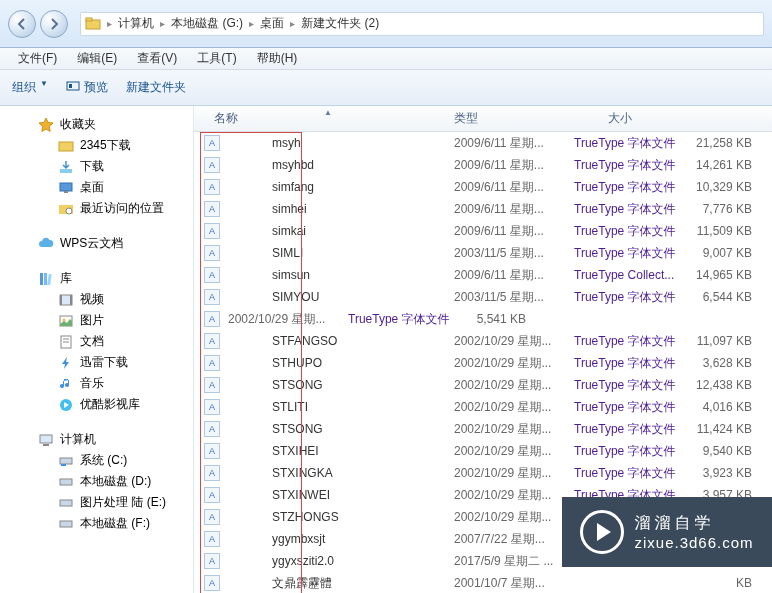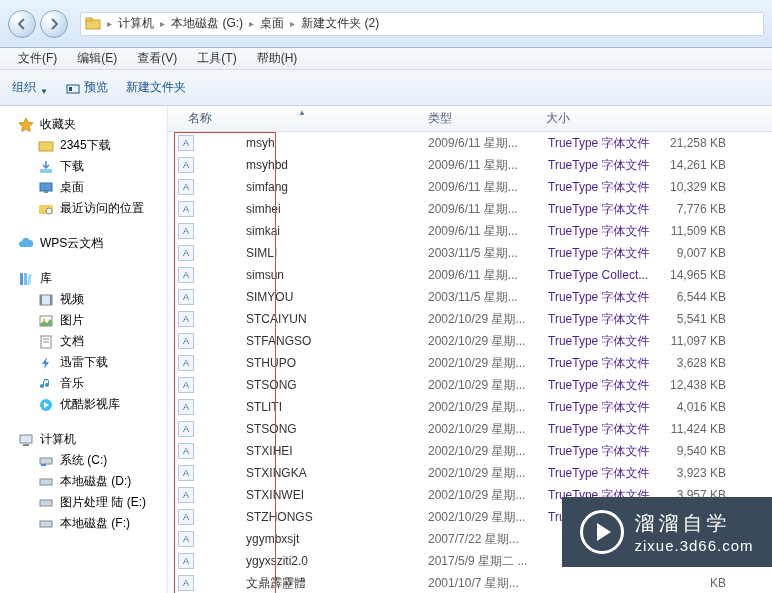--- a/index.html
+++ b/index.html
@@ -58,35 +58,36 @@
       background: linear-gradient(to bottom, #f4f8fc, #e6eef8);
       border-bottom: 1px solid #c0d4e8;
       display: flex;
       align-items: center;
       padding: 0 12px;
       gap: 18px;
     }
     .toolbar-item {
       color: #1a5490;
       display: flex;
-      align-items: flex-end;
+      align-items: flex-start;
       gap: 4px;
       cursor: pointer;
     }
     .toolbar-divider { color: #1a5490; font-size: 8px; }
     .content {
       display: flex;
       height: calc(593px - 48px - 22px - 36px);
     }
     .sidebar {
       width: 168px;
       background: #fff;
       border-right: 1px solid #e0e8f0;
-      padding: 8px 14px;
+      padding: 8px 6px;
       overflow-y: auto;
+      margin-left: 28px;
     }
     .tree-section { margin-bottom: 14px; }
     .tree-item {
       display: flex;
       align-items: center;
       padding: 2px 4px;
       cursor: pointer;
       gap: 6px;
     }
     .tree-item.root { font-weight: normal; }
@@ -103,21 +104,21 @@
       background: linear-gradient(to bottom, #fdfefe, #f0f4f8);
       border-bottom: 1px solid #d8e0e8;
       display: flex;
       align-items: center;
       font-size: 12px;
       color: #4a6080;
     }
     .col-name { width: 260px; padding-left: 20px; position: relative; }
     .col-date { width: 120px; }
     .col-type { width: 118px; }
-    .col-size { width: 80px; text-align: left; padding-right: 20px; font-family: Liberation Serif, serif; }
+    .col-size { width: 80px; text-align: right; padding-right: 20px; font-family: Liberation Serif, serif; }
     .sort-arrow { font-size: 8px; color: #6080a0; position: absolute; left: 130px; top: -2px; }
     .list-body {
       flex: 1;
       overflow-y: auto;
       position: relative;
     }
     .redbox {
       position: absolute;
       left: 6px; top: 0;
       width: 102px;
@@ -151,21 +152,21 @@
       z-index: 20;
     }
     .wm-icon {
       width: 44px; height: 44px;
       border: 3px solid #fff;
       border-radius: 50%;
       display: flex; align-items: center; justify-content: center;
     }
     .wm-play { width: 0; height: 0; border-left: 14px solid #fff; border-top: 9px solid transparent; border-bottom: 9px solid transparent; margin-left: 4px; }
     .wm-text { display: flex; flex-direction: column; }
-    .wm-text .t1 { font-size: 20px; letter-spacing: 4px; }
+    .wm-text .t1 { font-size: 16px; letter-spacing: 4px; }
     .wm-text .t2 { font-size: 15px; letter-spacing: 1px; }
     
     .star { color: #f0b030; }
     .folder-yellow { color: #f0c040; }
     .drive { color: #8898a8; }
   </style>
 </head>
 <body>
 
 <div class="titlebar">
@@ -458,21 +459,20 @@
         </div>
         <div class="file-row">
           <span class="file-icon">A</span>
           <span class="file-name">SIMYOU</span>
           <span class="file-date">2003/11/5 星期...</span>
           <span class="file-type">TrueType 字体文件</span>
           <span class="file-size">6,544 KB</span>
         </div>
         <div class="file-row">
           <span class="file-icon">A</span>
-          <span class="file-name">STCAIYUN</span>
           <span class="file-date">2002/10/29 星期...</span>
           <span class="file-type">TrueType 字体文件</span>
           <span class="file-size">5,541 KB</span>
         </div>
         <div class="file-row">
           <span class="file-icon">A</span>
           <span class="file-name">STFANGSO</span>
           <span class="file-date">2002/10/29 星期...</span>
           <span class="file-type">TrueType 字体文件</span>
           <span class="file-size">11,097 KB</span>

